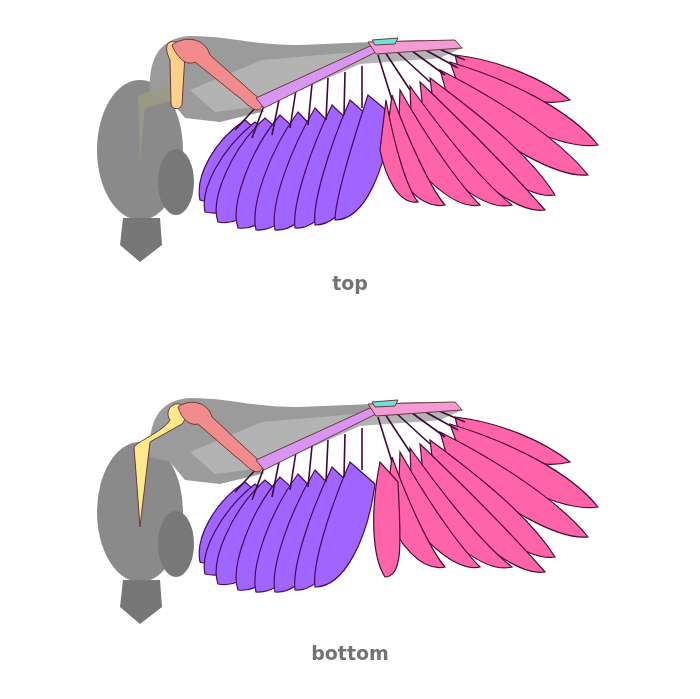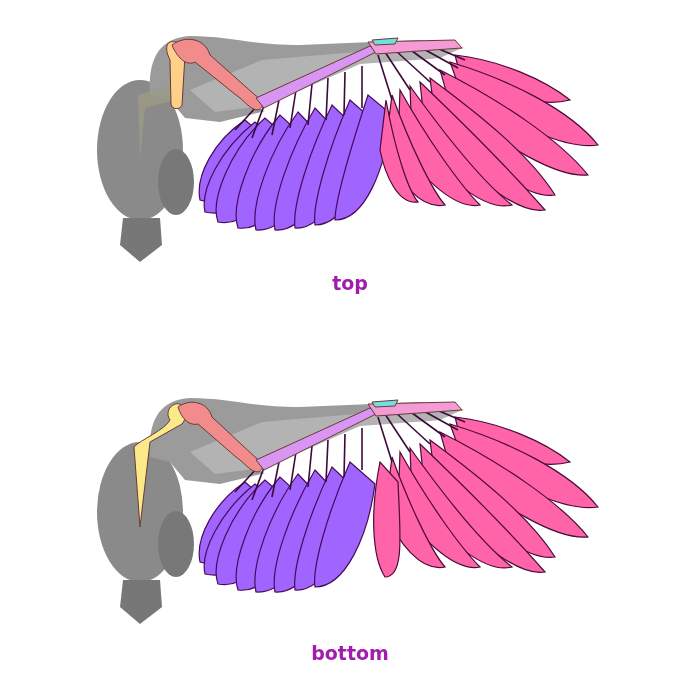--- a/index.html
+++ b/index.html
@@ -1,19 +1,19 @@
 <!DOCTYPE html>
 <html><head>
 <meta charset="utf-8">
 <style>
   html, body { margin: 0; padding: 0; background: #ffffff; }
   body { width: 700px; height: 699px; position: relative; overflow: hidden; font-family: "DejaVu Sans", sans-serif; }
   .panel { position: absolute; left: 0; width: 700px; }
   .panel svg { position: absolute; left: 0; top: 0; }
-  .caption { position: absolute; width: 700px; text-align: center; font-weight: bold; font-size: 19px; color: #a21caf; }
+  .caption { position: absolute; width: 700px; text-align: center; font-weight: bold; font-size: 19px; color: #737373; }
 </style>
 </head>
 <body>
 
 <svg width="0" height="0" style="position:absolute">
   <defs>
     <g id="wing-art">
 
       <ellipse cx="140" cy="150" rx="43" ry="70" fill="#8a8a8a"></ellipse>
       <path d="M122,220 L160,220 L162,245 L140,262 L120,245 Z" fill="#777777"></path>

